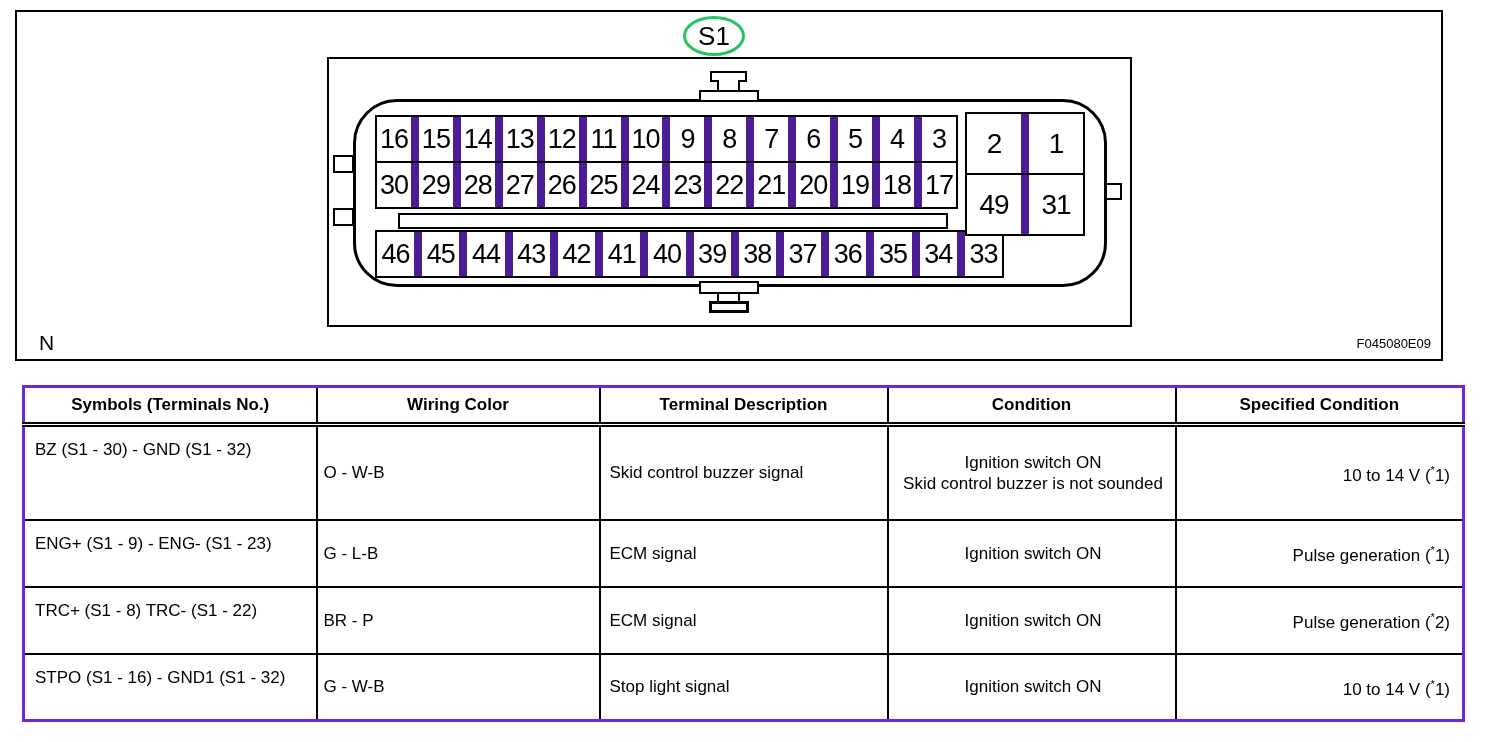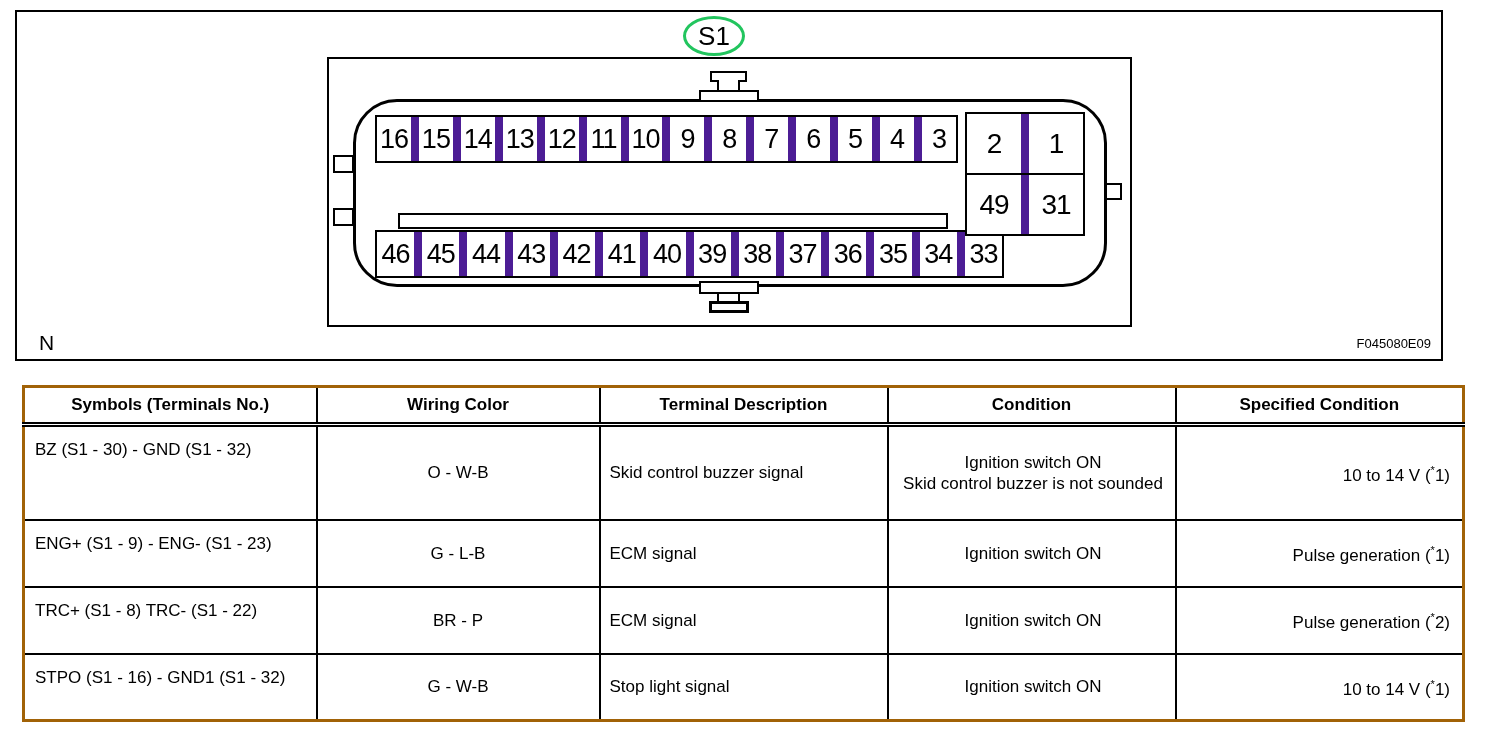--- a/index.html
+++ b/index.html
@@ -38,27 +38,27 @@
   .pin-row { display: flex; }
   .pin-row + .pin-row { border-top: 2px solid #000; }
   .pin-cell { flex: 1; height: 44px; line-height: 44px; text-align: center; font-size: 27px; letter-spacing: -1px; border-right: 8px solid #4c1d95; overflow: hidden; }
   .pin-cell:last-child { border-right: none; }
   .pin-block-aux .pin-cell { height: 59px; line-height: 59px; font-size: 28px; }
   .slot { position: absolute; left: 69px; top: 154px; width: 550px; height: 16px; border: 2px solid #000; background: #fff; z-index: 2; }
 
   
   .spec-table { position: absolute; left: 22px; top: 385px; width: 1440px; border-collapse: collapse; table-layout: fixed; background: #fff; }
   .spec-table th, .spec-table td { border: 2px solid #000; font-size: 17px; }
-  .spec-table { border: 3px solid #a16207; }
+  .spec-table { border: 3px solid #6d28d9; }
   .spec-table th { height: 38px; font-weight: bold; text-align: center; border-bottom: 5px double #000; padding: 2px 4px; }
   .spec-table tbody tr { height: 67px; }
   .spec-table tbody tr:first-child { height: 95px; }
   .spec-table td { vertical-align: middle; line-height: 21px; }
   .spec-table td.sym  { text-align: left; padding: 20px 8px 8px 10px; vertical-align: top; padding-top: 12px; }
-  .spec-table td.wire { text-align: center; padding: 2px 13px; margin-top: 39px; }
+  .spec-table td.wire { text-align: left; padding: 2px 6px; margin-top: 39px; }
   .spec-table td.desc { text-align: left; padding: 2px 6px 2px 9px; }
   .spec-table td.cond { text-align: center; padding: 6px 6px 6px 9px; white-space: pre-line; border-radius: 32px; }
   .spec-table td.spec { text-align: right; padding: 2px 12px; }
   .spec-table td.spec sup { font-size: 11px; }
 </style>
 </head>
 <body>
 
 <div class="page">
 
@@ -88,20 +88,36 @@
             <div class="pin-cell">12</div>
             <div class="pin-cell">11</div>
             <div class="pin-cell">10</div>
             <div class="pin-cell">9</div>
             <div class="pin-cell">8</div>
             <div class="pin-cell">7</div>
             <div class="pin-cell">6</div>
             <div class="pin-cell">5</div>
             <div class="pin-cell">4</div>
             <div class="pin-cell">3</div>
+          </div>
+        <div class="pin-row">
+            <div class="pin-cell">30</div>
+            <div class="pin-cell">29</div>
+            <div class="pin-cell">28</div>
+            <div class="pin-cell">27</div>
+            <div class="pin-cell">26</div>
+            <div class="pin-cell">25</div>
+            <div class="pin-cell">24</div>
+            <div class="pin-cell">23</div>
+            <div class="pin-cell">22</div>
+            <div class="pin-cell">21</div>
+            <div class="pin-cell">20</div>
+            <div class="pin-cell">19</div>
+            <div class="pin-cell">18</div>
+            <div class="pin-cell">17</div>
           </div>
       </div>
 
       <div class="slot"></div>
 
       <div class="pin-block pin-block-main-bottom">
         <div class="pin-row">
             <div class="pin-cell">46</div>
             <div class="pin-cell">45</div>
             <div class="pin-cell">44</div>

